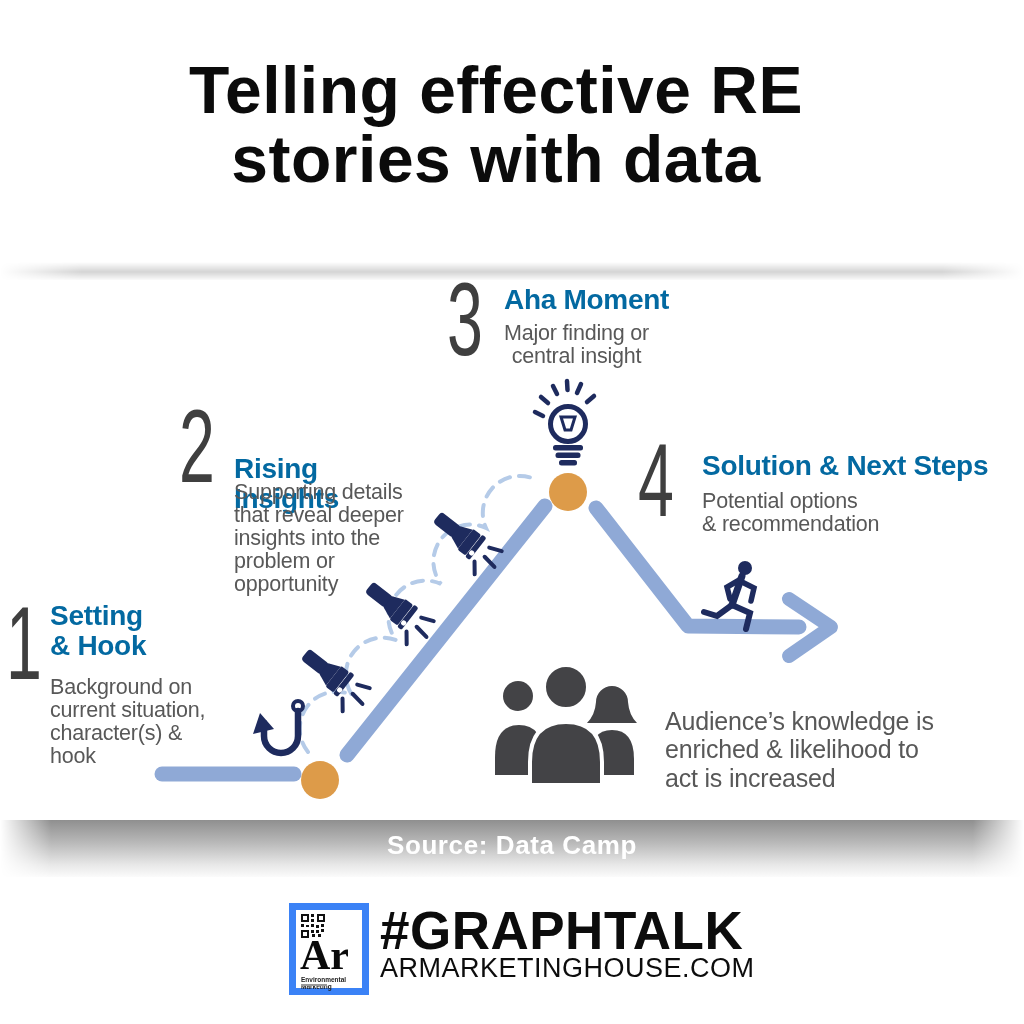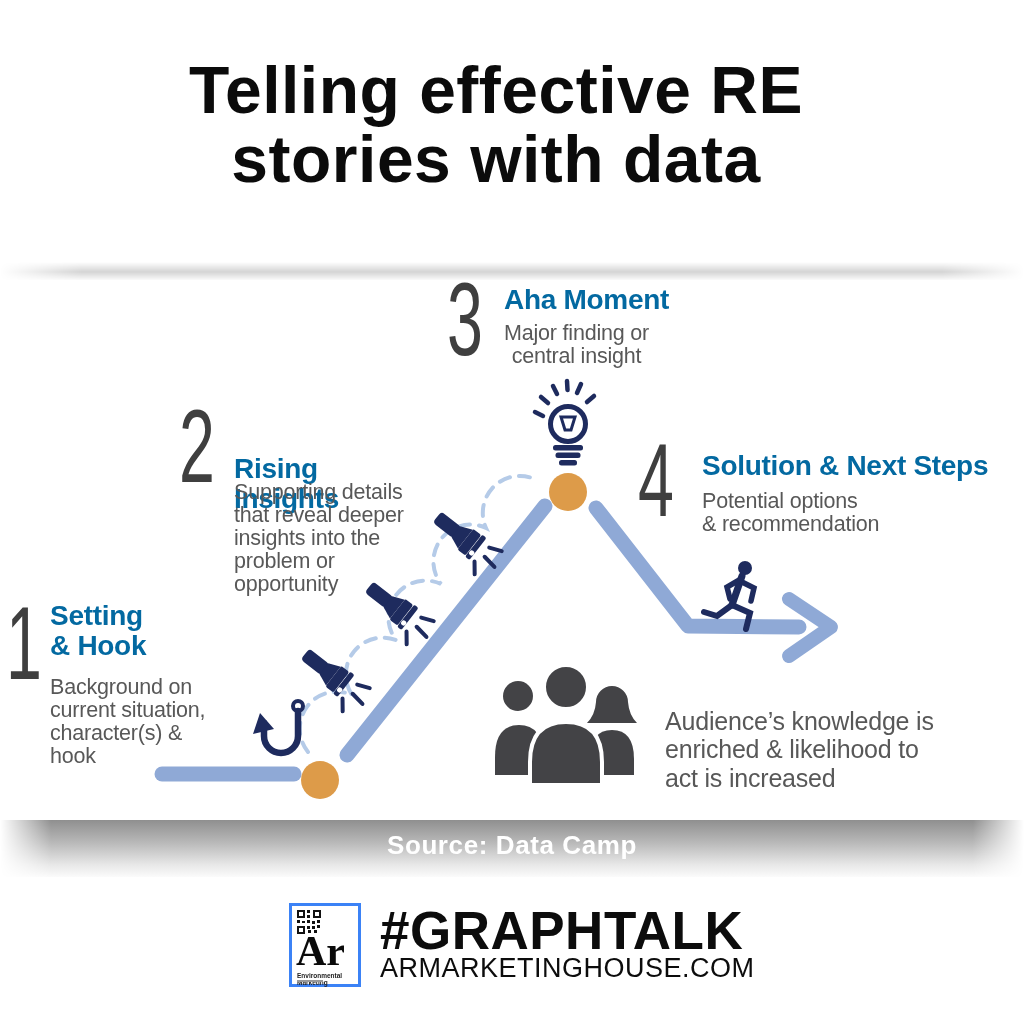--- a/index.html
+++ b/index.html
@@ -33,21 +33,21 @@
   
   #source-band{position:absolute;top:820px;left:0;width:1024px;height:57px;
       background:linear-gradient(180deg,#8f8f8f 0%,#b9b9b9 40%,#e7e7e7 78%,#fbfbfb 100%);
       -webkit-mask-image:linear-gradient(to right,transparent 0,#000 5%,#000 95%,transparent 100%);
       mask-image:linear-gradient(to right,transparent 0,#000 5%,#000 95%,transparent 100%);}
   #source-text{position:absolute;top:830px;left:0;width:1024px;text-align:center;
       font-size:26px;font-weight:bold;color:#ffffff;letter-spacing:.6px;}
   
   #footer{position:absolute;top:900px;left:0;width:1024px;height:100px;}
   #logo{position:absolute;left:289px;top:3px;width:66px;height:78px;background:#fff;
-        border:3px solid #3b82f6;padding:0;}
+        border:7px solid #3b82f6;padding:0;}
   #logo-qr{position:absolute;left:5px;top:4px;}
   #logo-ar{position:absolute;left:4px;top:24px;font-size:42px;font-weight:bold;color:#0a0a0a;
            font-family:"Liberation Serif",serif;line-height:1;}
   #logo-caption{position:absolute;left:5px;top:66px;font-size:6.5px;font-weight:bold;color:#222;}
   #logo-tiny{position:absolute;left:5px;top:74px;width:26px;height:2px;background:#999;}
   #hashtag{position:absolute;left:380px;top:0px;width:330px;text-align:right;
            font-size:53px;font-weight:bold;letter-spacing:.5px;color:#0c0c0c;}
   #website{position:absolute;left:380px;top:53px;width:330px;text-align:center;
            font-size:27px;font-weight:normal;letter-spacing:.5px;color:#0c0c0c;}
 </style>

